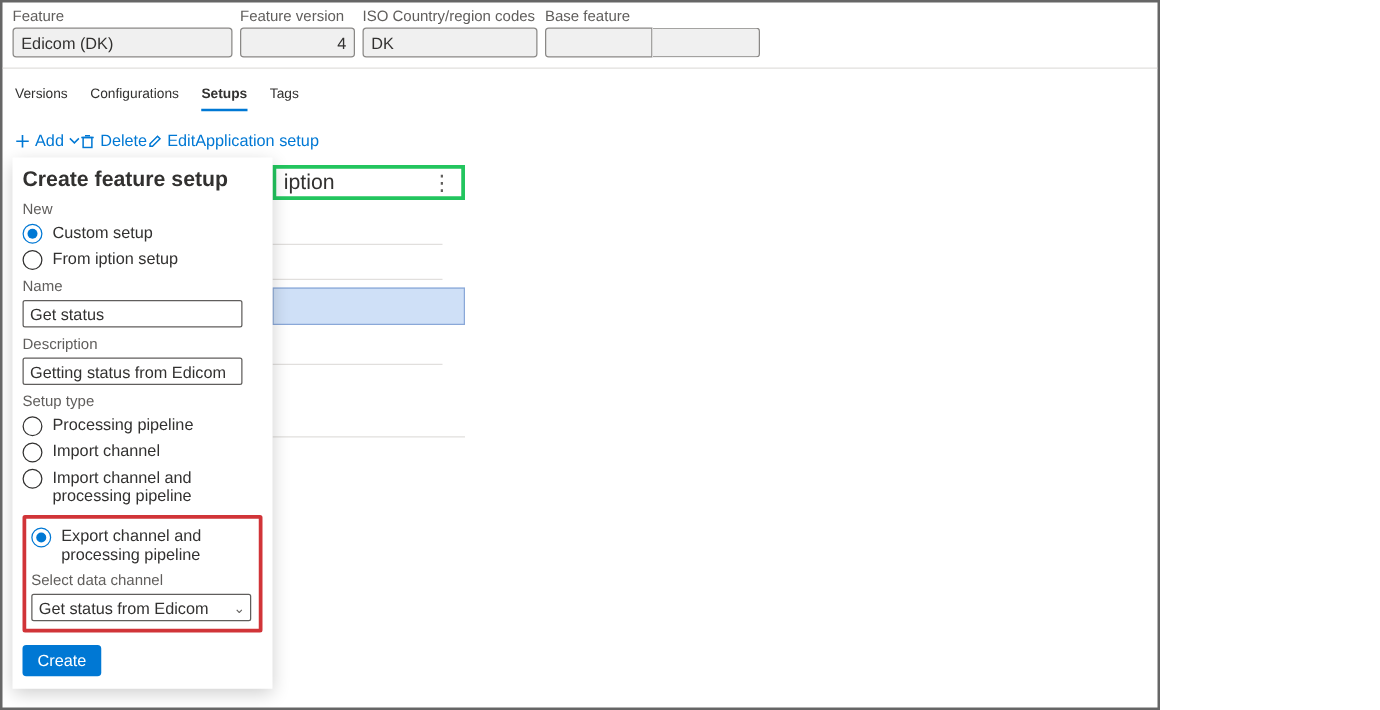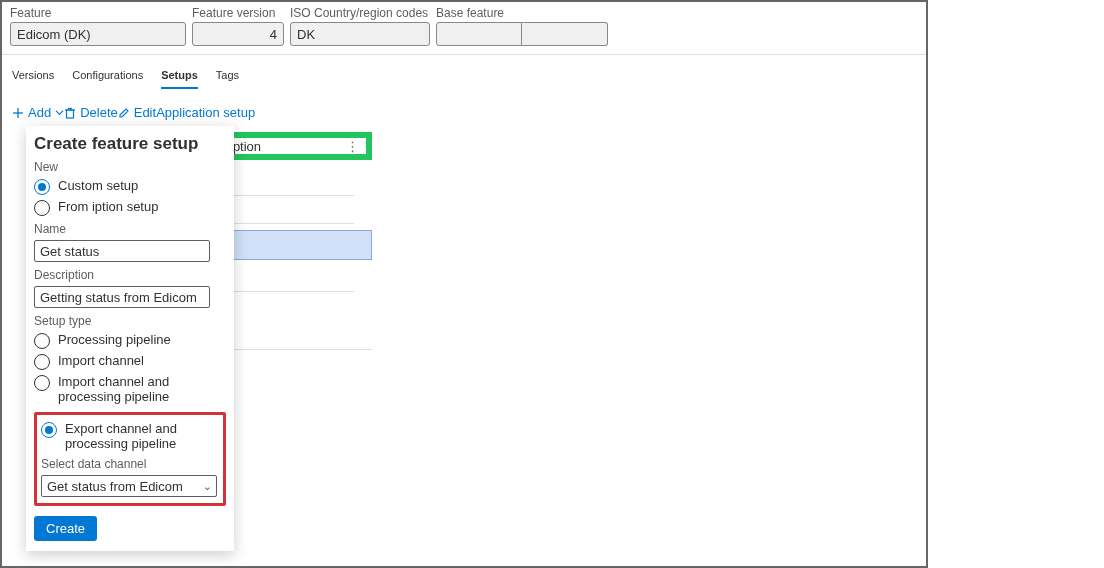--- a/index.html
+++ b/index.html
@@ -67,21 +67,21 @@
     align-items: center;
     gap: 4px;
     color: #0078d4;
     font-size: 13px;
     cursor: pointer;
   }
   .tool-btn svg { stroke: #0078d4; fill: none; }
 
   .panel {
     position: absolute;
-    left: 24px;
+    left: 8px;
     top: 124px;
     width: 208px;
     background: #fff;
     box-shadow: 0 4px 14px rgba(0,0,0,0.2);
     padding: 8px 8px 10px 8px;
     z-index: 10;
   }
   .panel-title {
     font-size: 17px;
     font-weight: 600;
@@ -158,26 +158,26 @@
     cursor: pointer;
   }
   .grid-bg {
     position: absolute;
     left: 216px;
     top: 130px;
     width: 154px;
   }
   .grid-header {
     height: 28px;
-    border: 6px solid #22c55e;
+    border: 3px solid #22c55e;
     display: flex;
     align-items: center;
     justify-content: space-between;
     padding: 0 6px;
-    font-size: 13px;
+    font-size: 17px;
   }
   .grid-cell {
     height: 28px;
     border-bottom: 1px solid #e1dfdd;
   }
   .grid-cell.sel {
     background: #cfe0f7;
     border: 1px solid #8aa8d8;
     height: 30px;
   }

